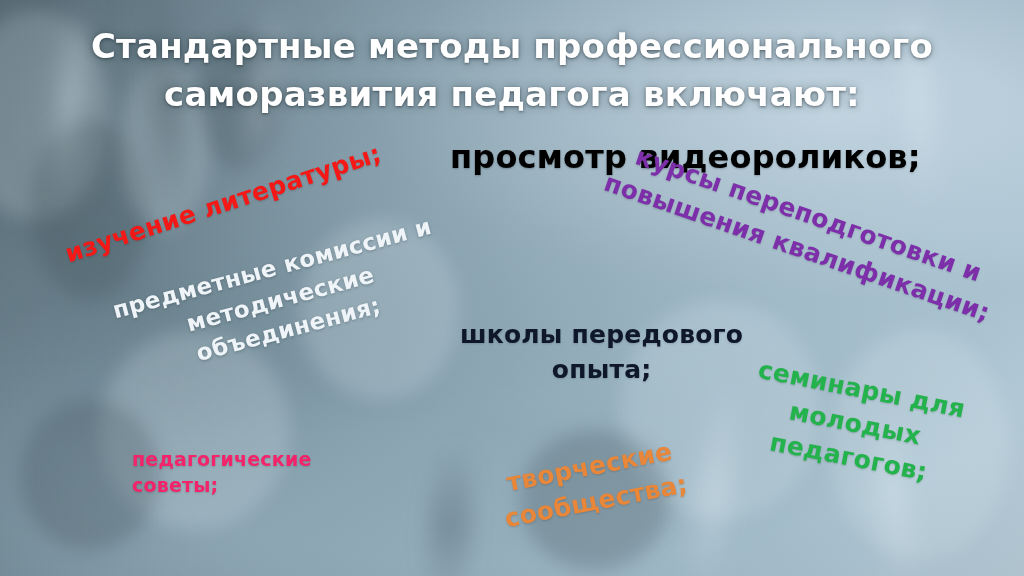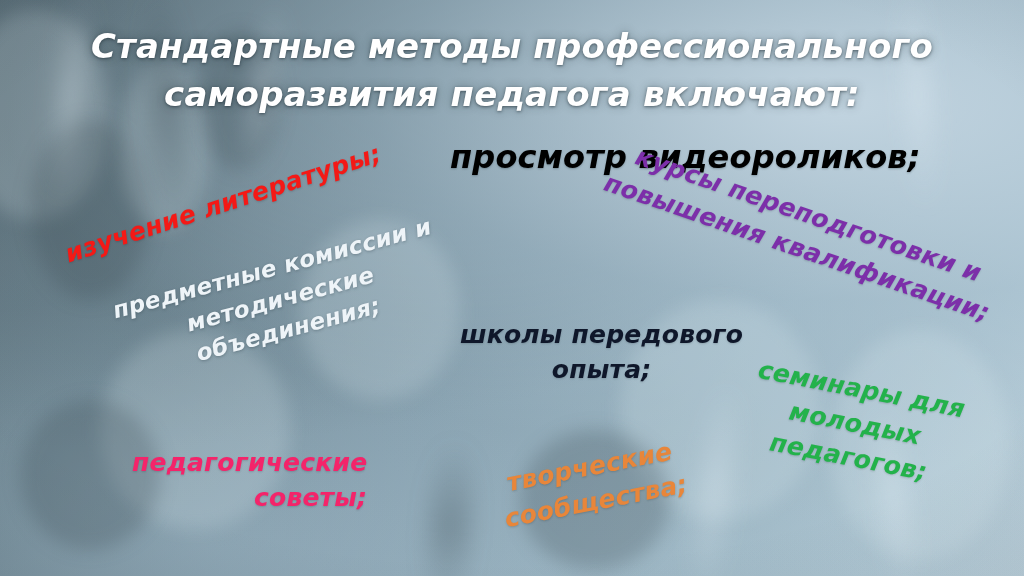--- a/index.html
+++ b/index.html
@@ -7,21 +7,20 @@
     padding: 0;
     background: #2b3338;
   }
   #slide {
     position: relative;
     width: 1024px;
     height: 576px;
     overflow: hidden;
     font-family: "DejaVu Sans", "Liberation Sans", sans-serif;
     background-color: #8aa0ab;
-    font-style: italic;
   }
 
   
   .bg-base {
     position: absolute;
     inset: 0;
     background:
       radial-gradient(120% 90% at 82% 18%, rgba(196,214,226,0.95) 0%, rgba(160,185,200,0.55) 38%, rgba(120,146,161,0.08) 68%, rgba(0,0,0,0) 100%),
       radial-gradient(90% 70% at 8% 8%, rgba(86,106,116,0.85) 0%, rgba(96,116,126,0.35) 55%, rgba(0,0,0,0) 100%),
       radial-gradient(100% 80% at 20% 95%, rgba(150,175,190,0.6) 0%, rgba(120,148,163,0.2) 55%, rgba(0,0,0,0) 100%),
@@ -130,23 +129,23 @@
     line-height: 1.38;
     text-align: center;
     color: #23b24b;
     transform: rotate(11deg);
     text-shadow: 0 1px 2px rgba(30,45,52,0.20);
   }
 
   #councils {
     left: 132px;
     top: 446px;
-    font-size: 25px;
-    line-height: 1.38;
-    text-align: right;
+    font-size: 19px;
+    line-height: 1.38;
+    text-align: left;
     color: #f4246a;
     text-shadow: 0 1px 2px rgba(30,45,52,0.20);
   }
 
   #communities {
     left: 500px;
     top: 450px;
     font-size: 25px;
     line-height: 1.38;
     text-align: center;

